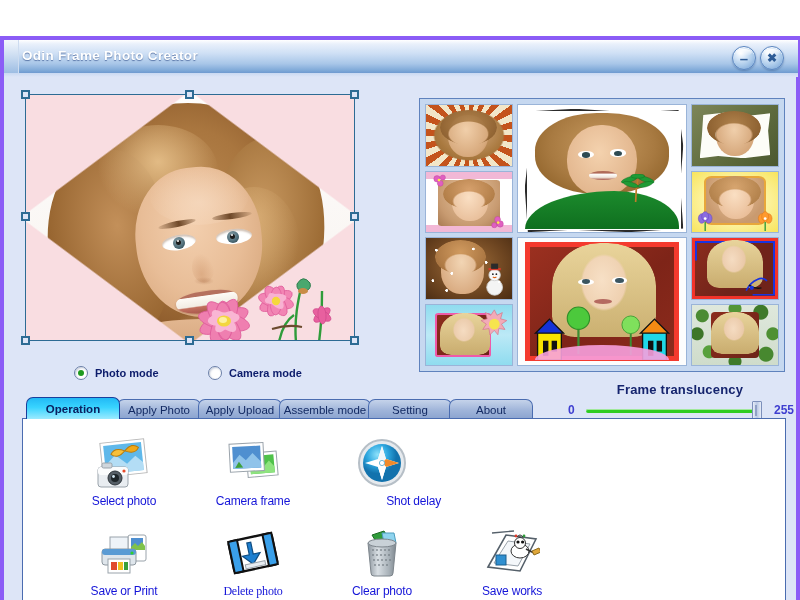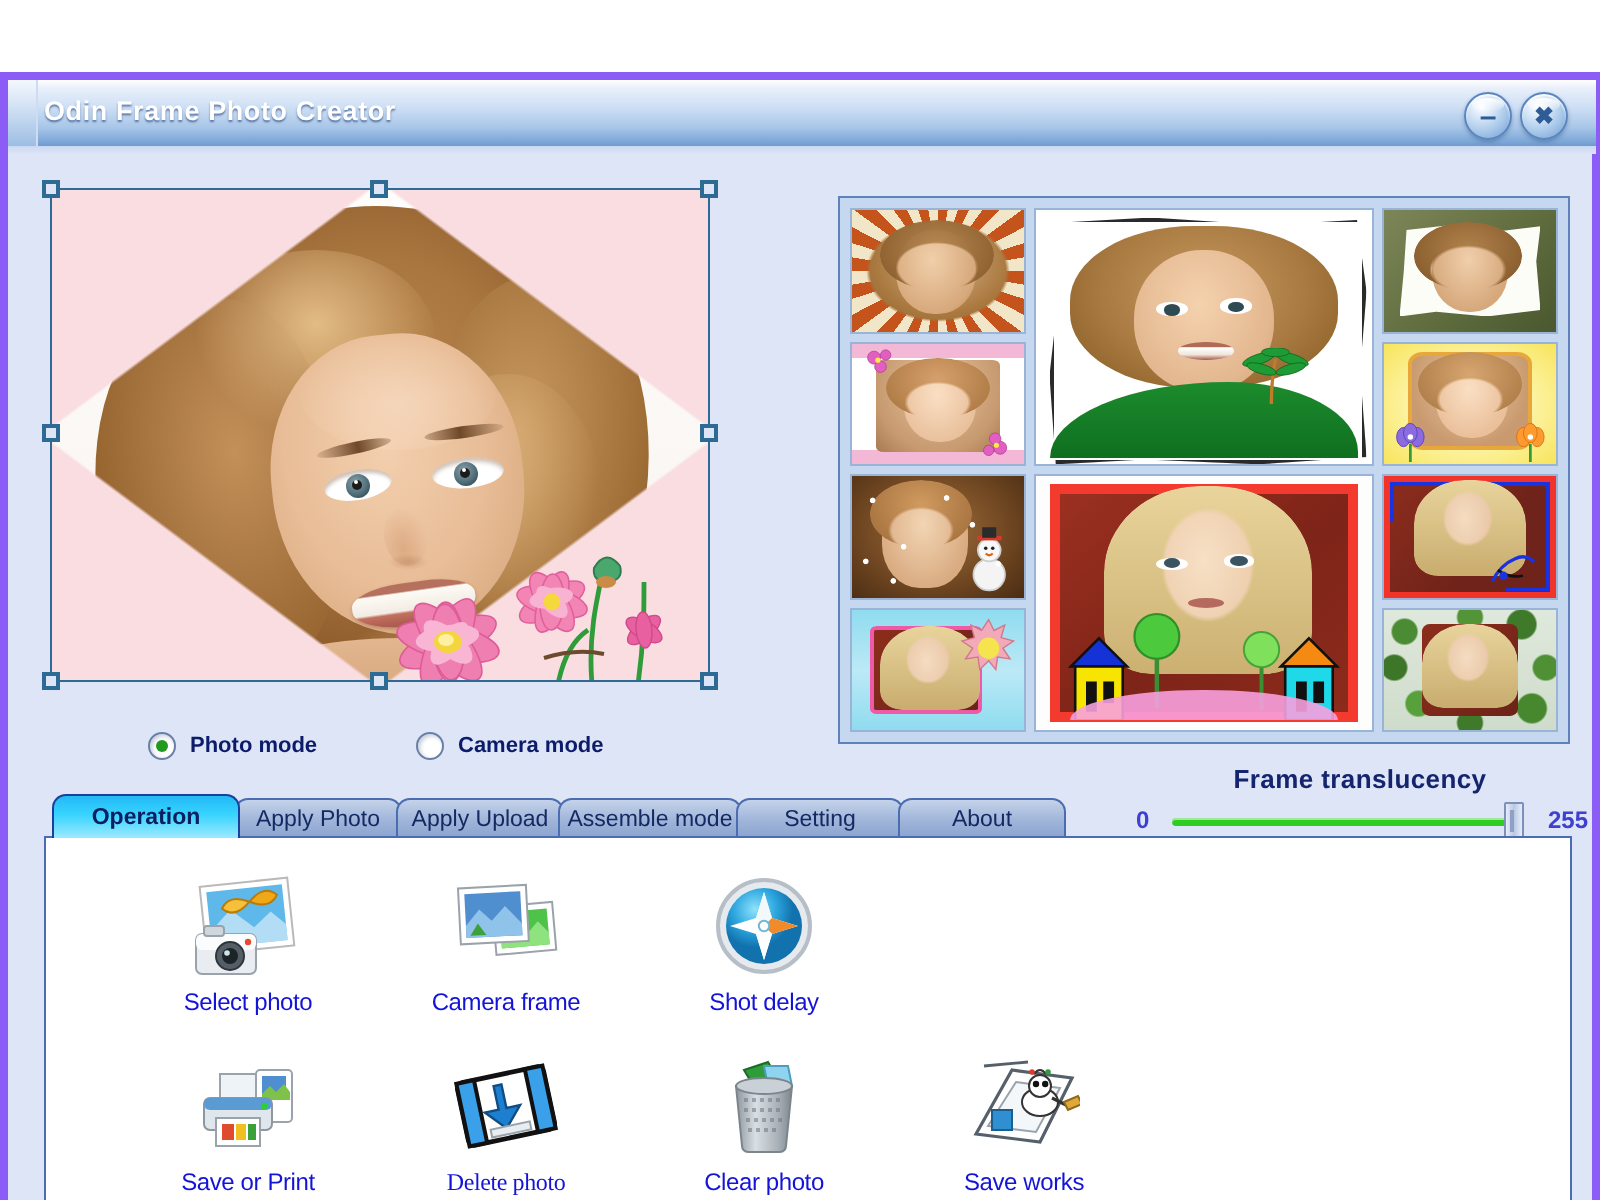--- a/index.html
+++ b/index.html
@@ -712,21 +712,21 @@
             <rect x="5" y="6" width="34" height="28" fill="#ffffff" stroke="#9aa3ab"></rect>
             <rect x="8" y="9" width="28" height="22" fill="#4f8fd0"></rect>
             <path d="M8 25 L15 17 L21 23 L28 16 L36 25 V31 H8z" fill="#8fc3ea"></path>
             <path d="M10 30 l4-6 4 6z" fill="#3ea03a"></path>
           </g>
         </svg>
       </div>
       <div class="oplabel">Camera frame</div>
     </div>
 
-    <div class="opbtn" style="left:300px;top:18px;">
+    <div class="opbtn" style="left:300px;top:18px;text-align:right;">
       <div class="opicon">
         <svg width="56" height="54" viewBox="0 0 56 54">
           <circle cx="28" cy="26" r="23" fill="#e6eaee" stroke="#b6bfc7" stroke-width="2"></circle>
           <circle cx="28" cy="26" r="19" fill="url(#cg)"></circle>
           <defs>
             <radialGradient id="cg" cx="38%" cy="28%">
               <stop offset="0%" stop-color="#8fe2fb"></stop>
               <stop offset="55%" stop-color="#2ea8e0"></stop>
               <stop offset="100%" stop-color="#1272ad"></stop>
             </radialGradient>

